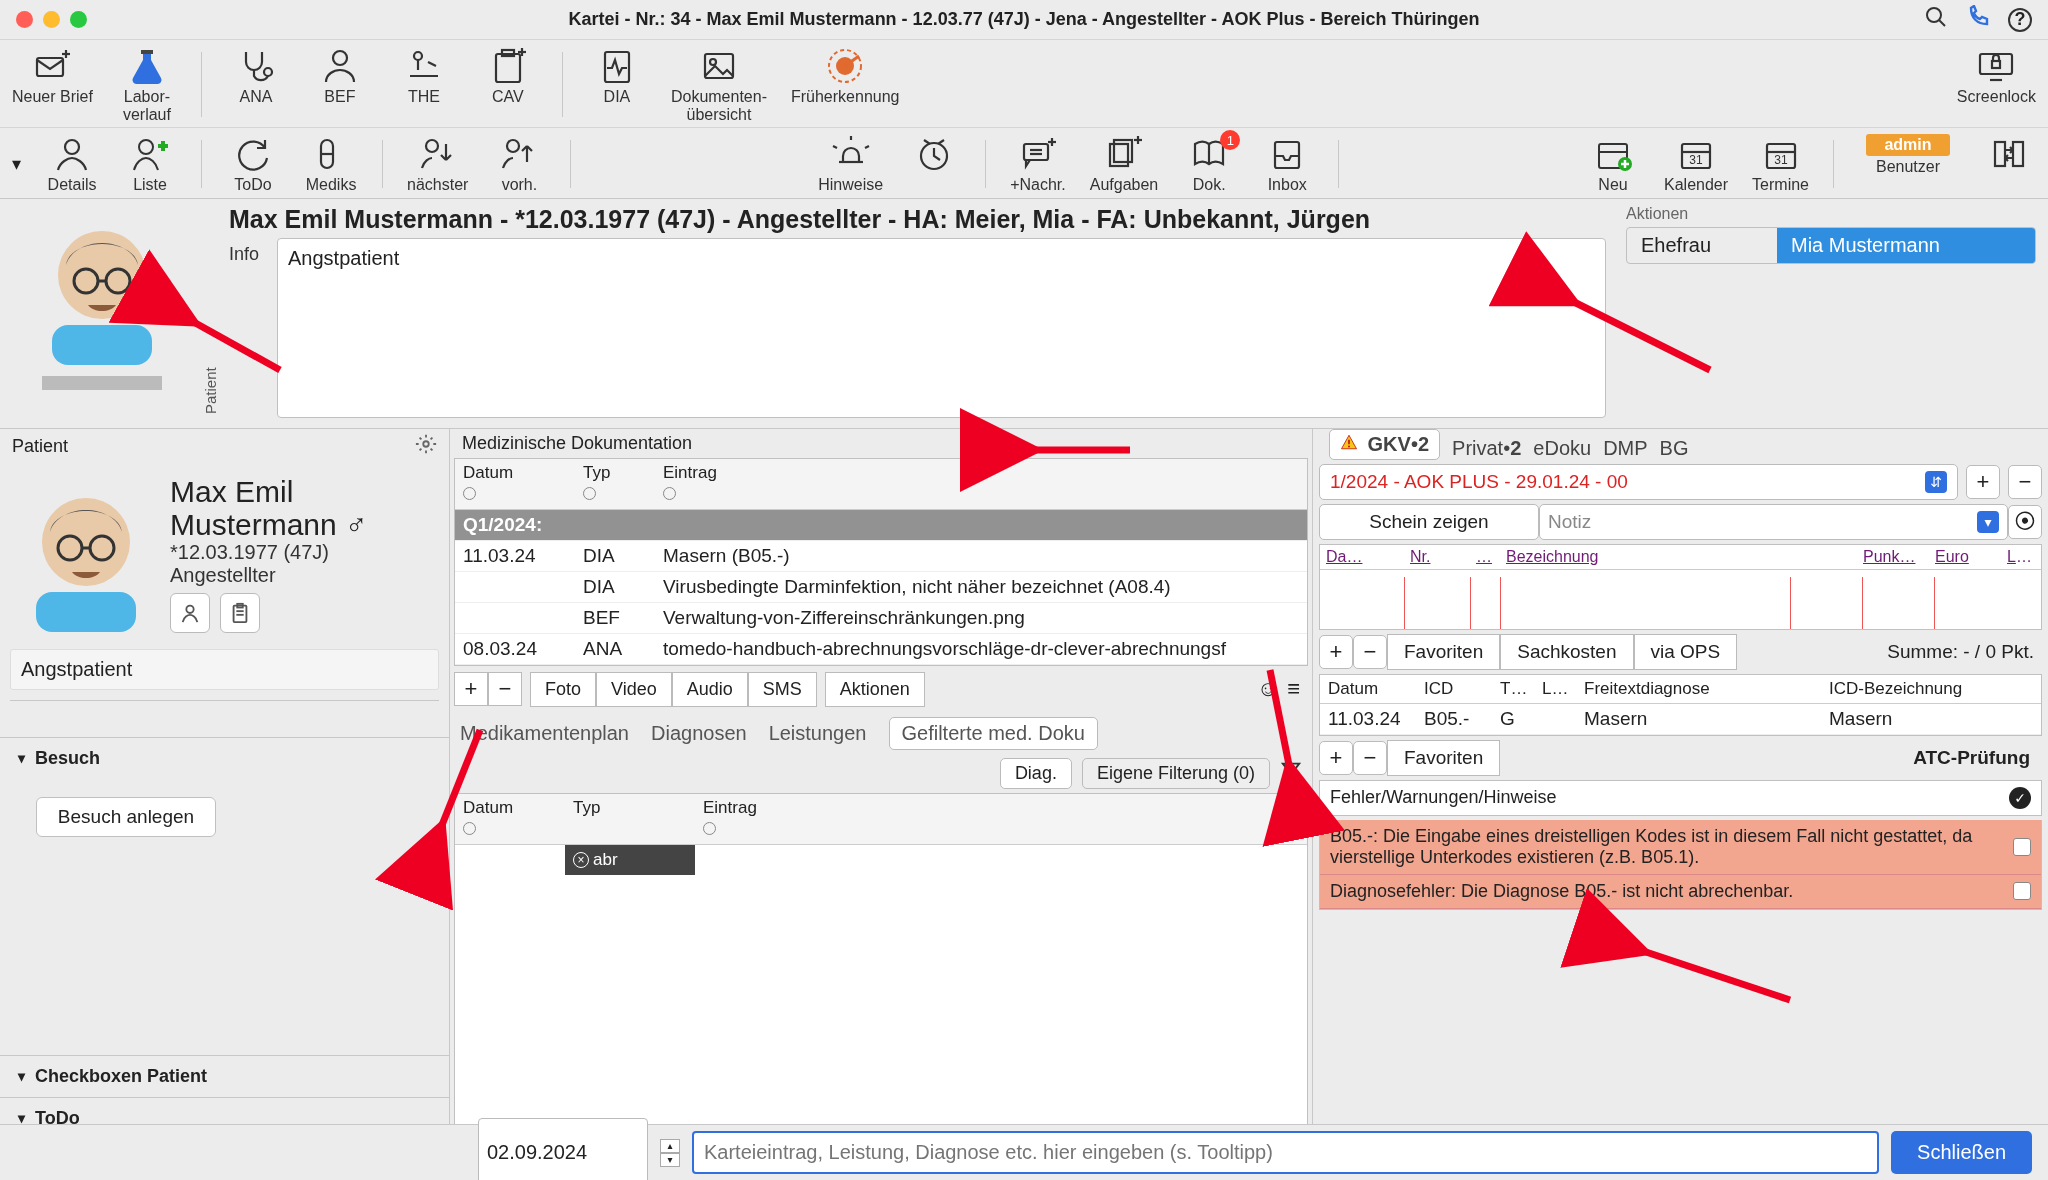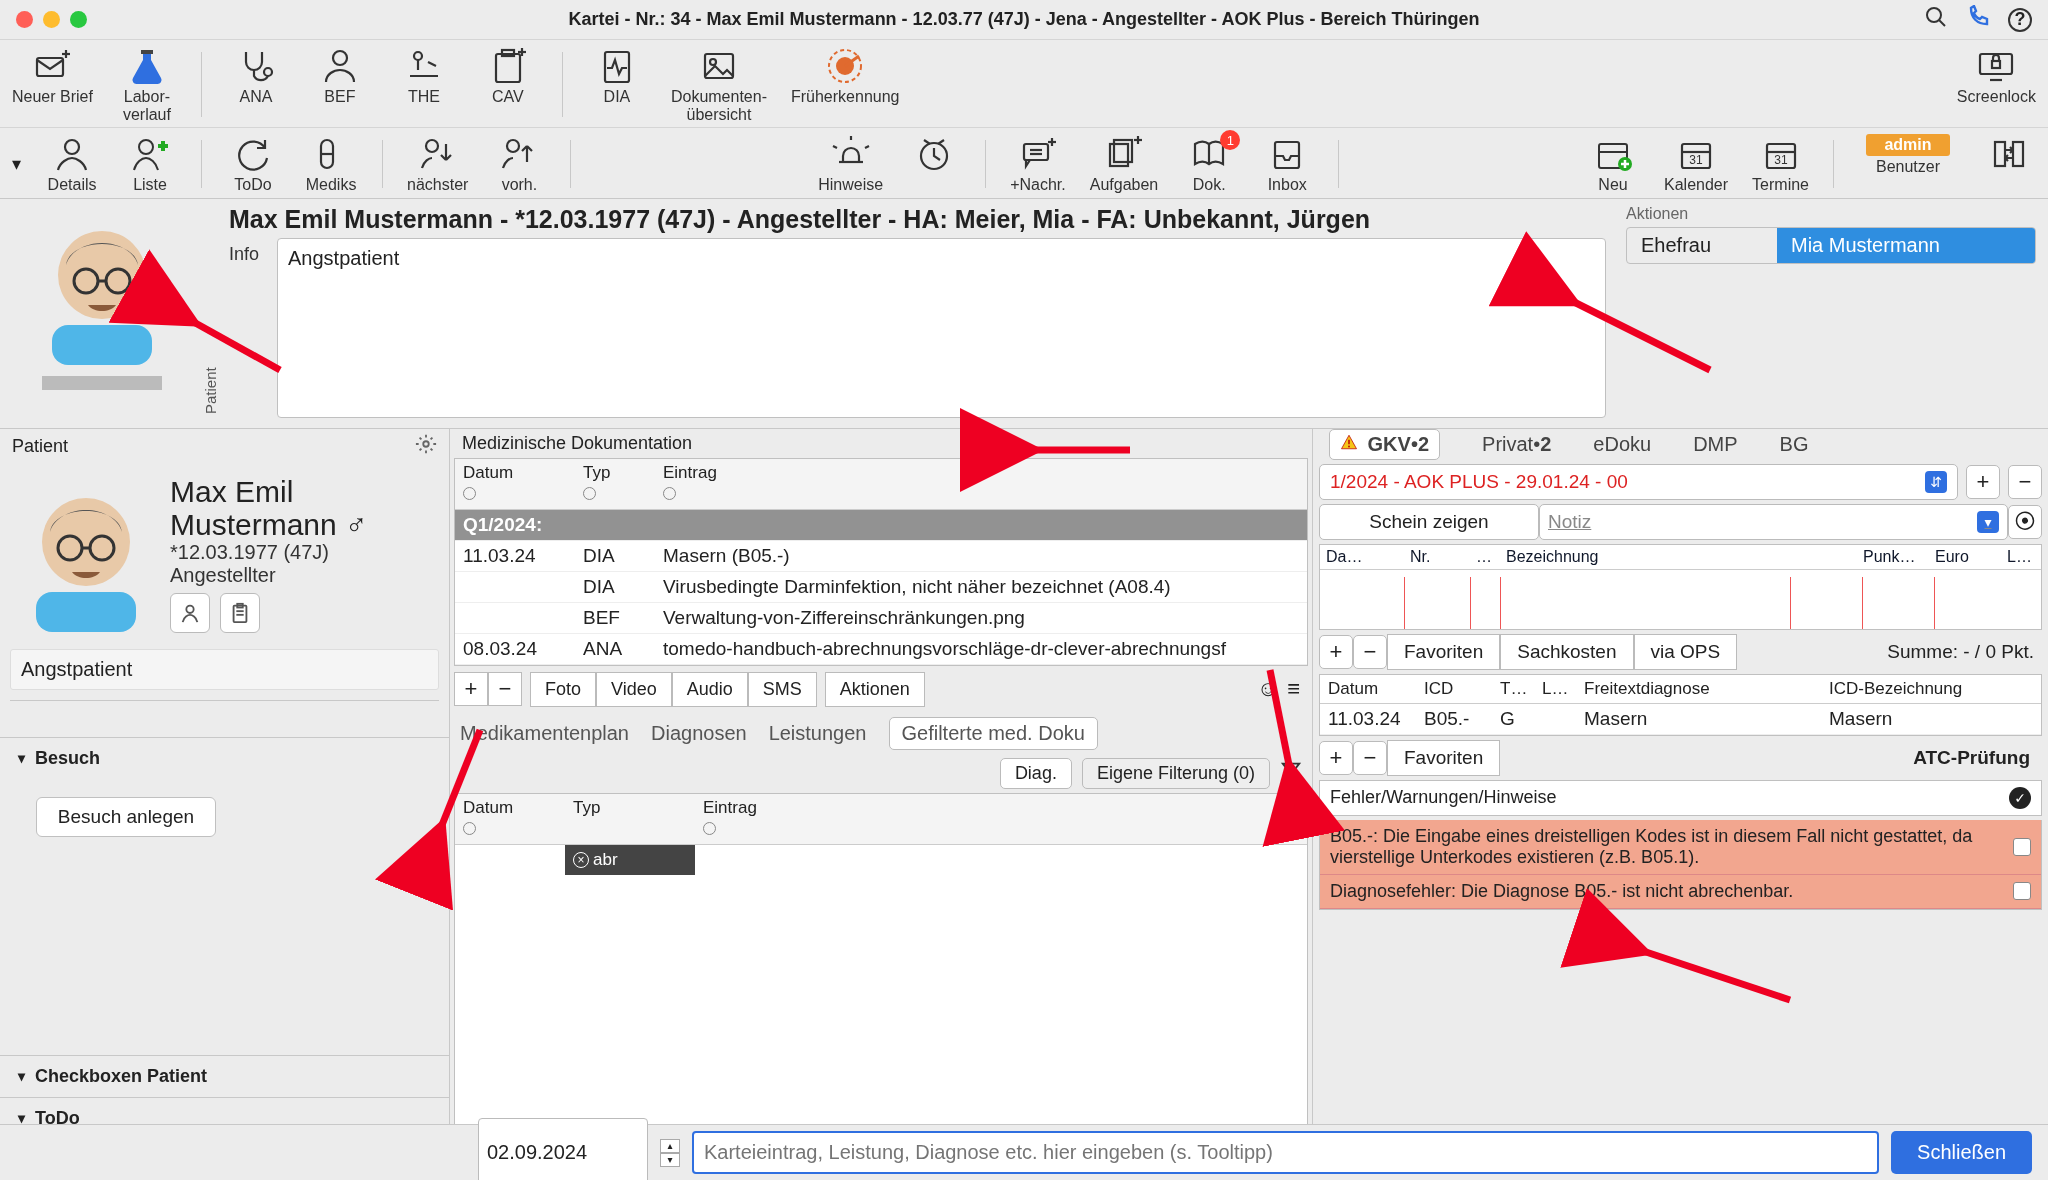--- a/index.html
+++ b/index.html
@@ -79,33 +79,33 @@
 .grid2{border:1px solid #c0c0c0;background:#fff;flex:1;min-height:0;}
 .grid2 .g2-hd{display:flex;font-size:17px;border-bottom:1px solid #ccc;background:#f4f4f4;}
 .g2-date{width:110px;padding:4px 8px;}
 .g2-typ{width:130px;padding:4px 8px;}
 .g2-entry{flex:1;padding:4px 8px;}
 .g2-row{display:flex;height:30px;}
 .g2-row .g2-typ.sel{background:#444;color:#fff;display:flex;align-items:center;gap:4px;font-size:17px;}
 .xcirc{display:inline-flex;width:16px;height:16px;border:1.5px solid #fff;border-radius:50%;align-items:center;justify-content:center;font-size:12px;}
 
 .col-right { width: 735px; display:flex;flex-direction:column;padding:0 6px;gap:4px; }
-.rtabs{display:flex;gap:42px;align-items:center;font-size:20px;padding:0 10px;}
+.rtabs{display:flex;gap:12px;align-items:flex-end;font-size:20px;padding:0 10px;}
 .rtabs .rtab{color:#444;}
 .rtabs .rtab.active{background:#fff;border:1px solid #bbb;border-radius:5px;padding:3px 10px;font-weight:600;}
 .rtabs .warn-ico{display:inline-flex;align-items:center;margin-right:4px;}
 .case-row{display:flex;gap:8px;align-items:center;}
 .case-sel{flex:1;background:#fff;border:1px solid #bbb;border-radius:5px;padding:6px 10px;color:#d22;font-size:19px;display:flex;align-items:center;justify-content:space-between;}
 .arrow-chip{background:#2f6fe0;color:#fff;width:22px;height:22px;border-radius:4px;display:flex;align-items:center;justify-content:center;font-size:14px;}
 .sq-btn{width:34px;height:34px;border:1px solid #bbb;background:#fff;border-radius:5px;display:flex;align-items:center;justify-content:center;font-size:22px;}
 .schein-row{display:flex;gap:0;align-items:center;}
 .schein-btn{width:220px;text-align:center;border:1px solid #bbb;background:#fff;border-radius:5px;padding:6px 8px;font-size:19px;}
-.notiz{flex:1;border:1px solid #bbb;background:#fff;border-radius:5px;padding:6px 8px;color:#888;font-size:19px;display:flex;justify-content:space-between;align-items:center;text-decoration:underline;}
+.notiz{flex:1;border:1px solid #bbb;background:#fff;border-radius:5px;padding:6px 8px;color:#888;font-size:19px;display:flex;justify-content:space-between;align-items:center;}
 .mini-grid{border:1px solid #c0c0c0;background:#fff;height:86px;position:relative;}
-.mini-hd{display:flex;font-size:16px;border-bottom:1px solid #ccc;color:#0f172a;}
+.mini-hd{display:flex;font-size:16px;border-bottom:1px solid #ccc;color:#701a75;text-decoration:underline;}
 .mini-hd>div{padding:3px 6px;overflow:hidden;white-space:nowrap;text-overflow:ellipsis;}
 .mg-c1{width:84px;}.mg-c2{width:66px;}.mg-c3{width:30px;}.mg-c4{flex:1;}.mg-c5{width:72px;}.mg-c6{width:72px;}.mg-c7{width:40px;}
 .red-grid-lines{position:absolute;inset:32px 0 0 0;}
 .red-grid-lines .vline{position:absolute;top:0;bottom:0;width:1px;background:#e55;}
 .sum-row{display:flex;align-items:center;gap:0;}
 .sum-row .sbtn2{border:1px solid #bbb;background:#fff;padding:6px 16px;font-size:19px;}
 .sum-row .sum-txt{margin-left:auto;font-size:19px;padding-right:8px;}
 .diag-grid{border:1px solid #c0c0c0;background:#fff;}
 .dg-hd{display:flex;font-size:17px;border-bottom:1px solid #ccc;}
 .dg-hd>div,.dg-row>div{padding:4px 8px;}

